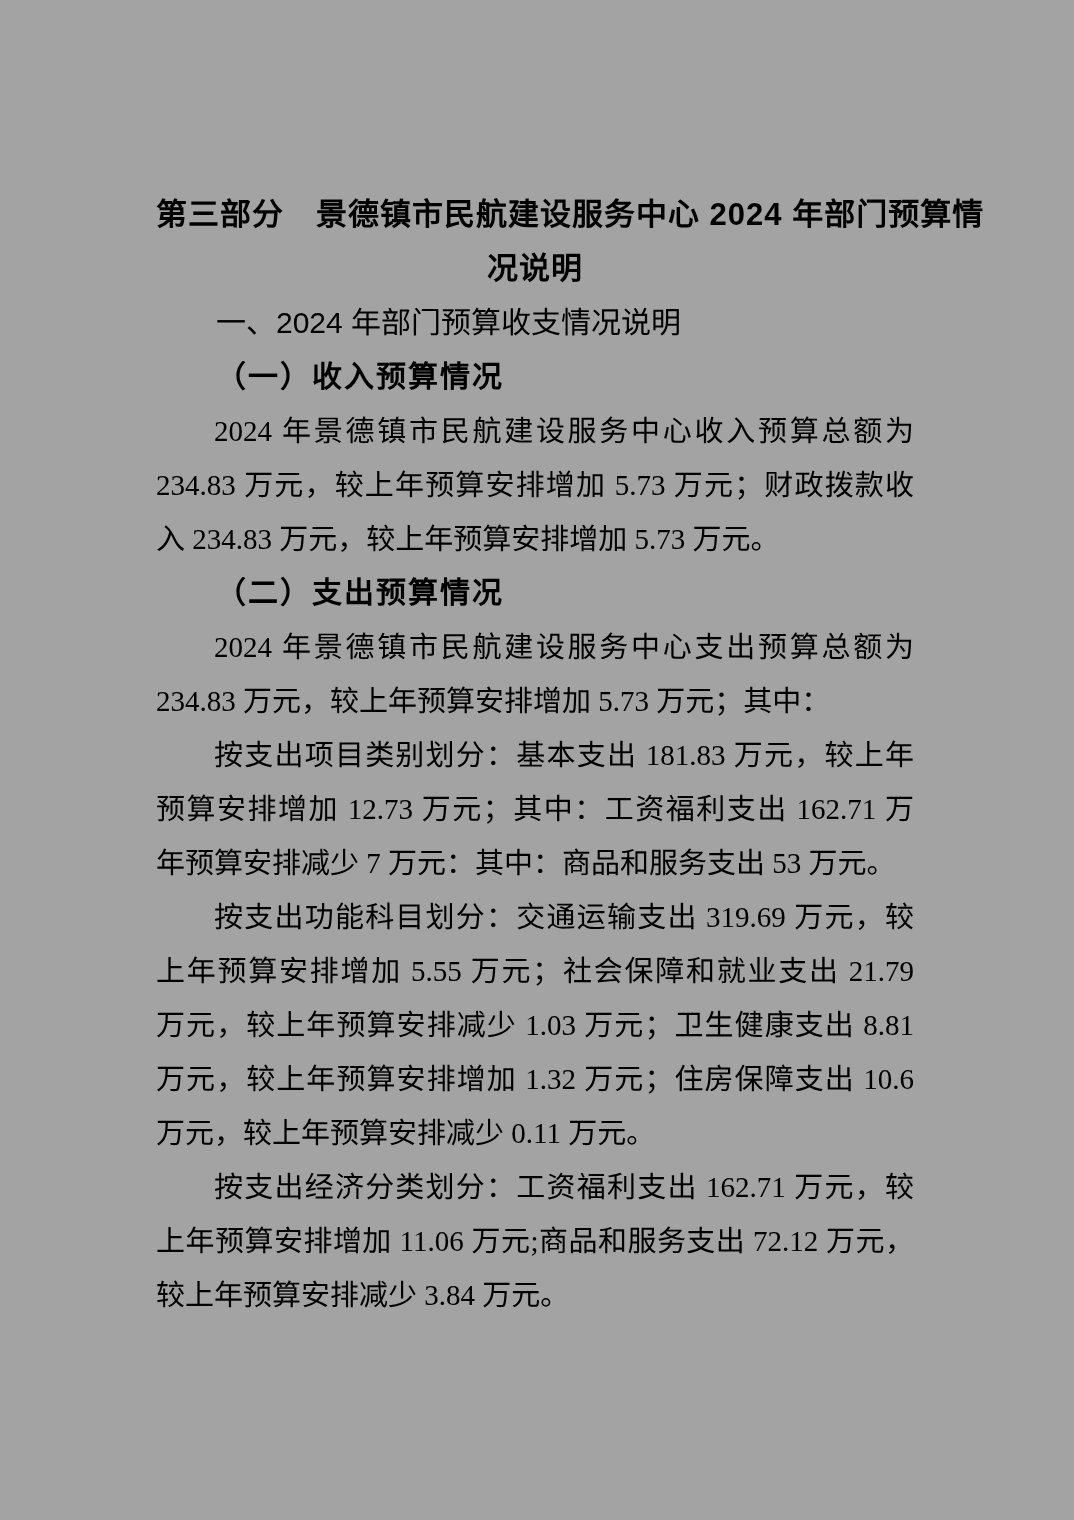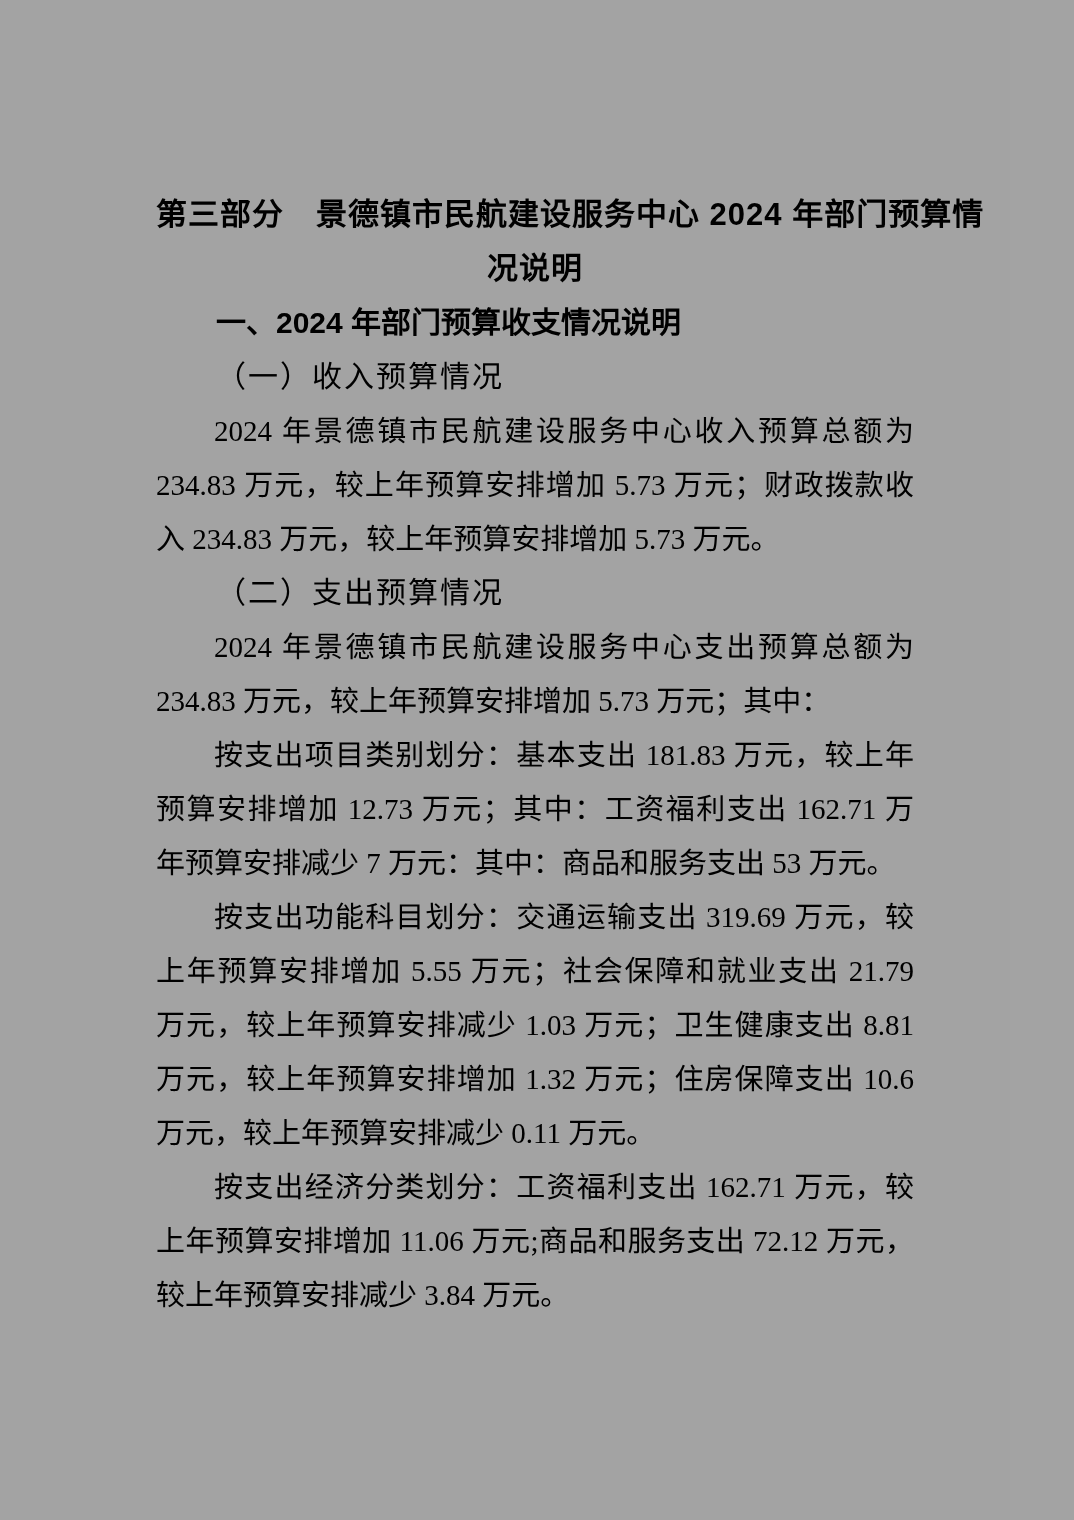--- a/index.html
+++ b/index.html
@@ -28,26 +28,26 @@
   }
   .title-line {
     font-family: "Liberation Sans", "DejaVu Sans", sans-serif;
     font-weight: 700;
     font-size: 31px;
     text-align: center;
     letter-spacing: 1px;
   }
   .heading-1 {
     font-family: "Liberation Sans", "DejaVu Sans", sans-serif;
-    font-weight: 700;
+    font-weight: 400;
     font-size: 30px;
   }
   .heading-2 {
     font-family: "Liberation Serif", "DejaVu Serif", serif;
-    font-weight: 400;
+    font-weight: 700;
     font-size: 30px;
     letter-spacing: 2px;
   }
   .body-line {
     font-family: Liberation Serif, serif;
     font-weight: 400;
     font-size: 29px;
   }
   .indent {
     text-indent: 2em;

